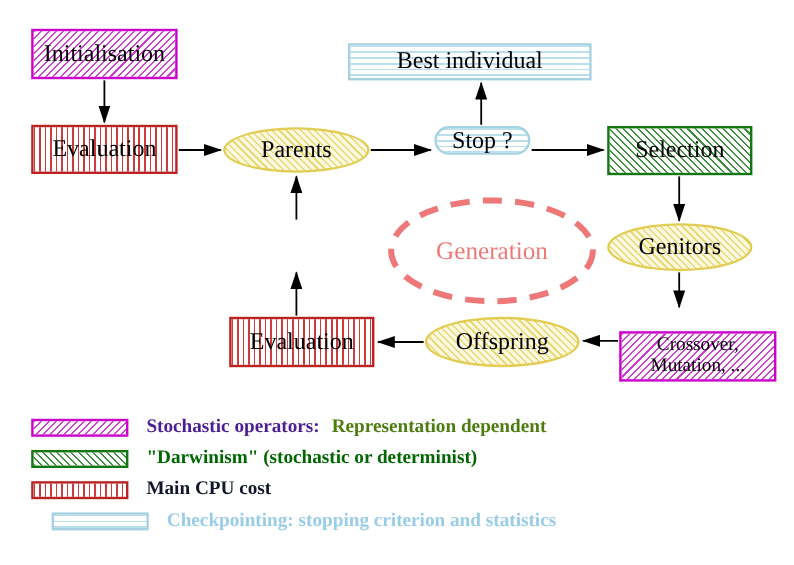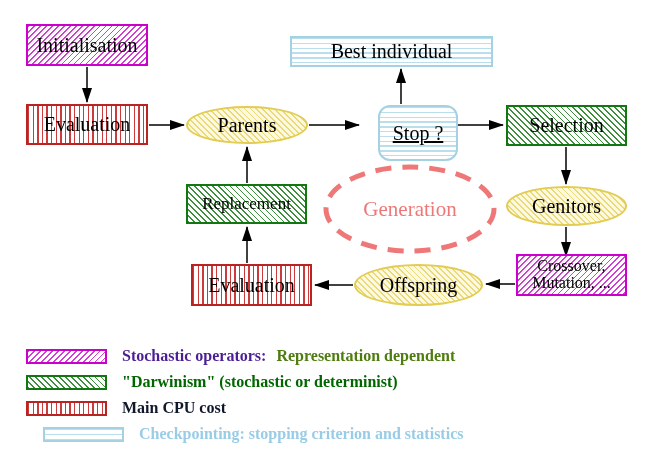--- a/index.html
+++ b/index.html
@@ -35,25 +35,25 @@
   }
   .h-yellow {
     border:2px solid #e2cc52; background-color:#fdf9e1;
     background-image:repeating-linear-gradient(45deg,#ead977 0,#ead977 1.3px,rgba(0,0,0,0) 1.3px,rgba(0,0,0,0) 4.2px);
   }
 
   #node-initialisation   { left:26px;  top:24px;  width:122px; height:42px; }
   #node-evaluation-top   { left:26px;  top:104px; width:122px; height:41px; }
   #node-parents          { left:186px; top:106px; width:122px; height:38px; }
   #node-best-individual  { left:290px; top:36px;  width:203px; height:31px; }
-  #node-stop             { left:378px; top:105px; width:80px;  height:56px; border-radius:12px;text-decoration:underline; }
+  #node-stop             { left:362px; top:105px; width:80px;  height:24px; border-radius:12px; }
   #node-selection        { left:506px; top:105px; width:121px; height:41px; }
   #node-replacement      { left:186px; top:184px; width:121px; height:40px; font-size:17px; }
   #node-genitors         { left:506px; top:186px; width:121px; height:40px; }
-  #node-crossover        { left:516px; top:254px; width:111px; height:42px; font-size:16px; }
+  #node-crossover        { left:516px; top:276px; width:131px; height:42px; font-size:16px; }
   #node-offspring        { left:354px; top:264px; width:129px; height:42px; }
   #node-evaluation-bot   { left:191px; top:264px; width:121px; height:42px; }
 
   #generation-label {
     position:absolute; left:326px; top:167px; width:168px; height:84px;
     display:flex; align-items:center; justify-content:center;
     color:#ee7878; font-size:21px;
   }
 
   .legend-row { position:absolute; left:26px; display:flex; align-items:center; }
@@ -113,23 +113,20 @@
   </div>
 
   <div id="node-stop" class="node h-cyan">
     <span>Stop ?</span>
   </div>
 
   <div id="node-selection" class="node h-green">
     <span>Selection</span>
   </div>
 
-  <div id="node-replacement" class="node h-green">
-    <span>Replacement</span>
-  </div>
 
   <div id="generation-label">
     <span>Generation</span>
   </div>
 
   <div id="node-genitors" class="node ellipse h-yellow">
     <span>Genitors</span>
   </div>
 
   <div id="node-crossover" class="node h-magenta">

